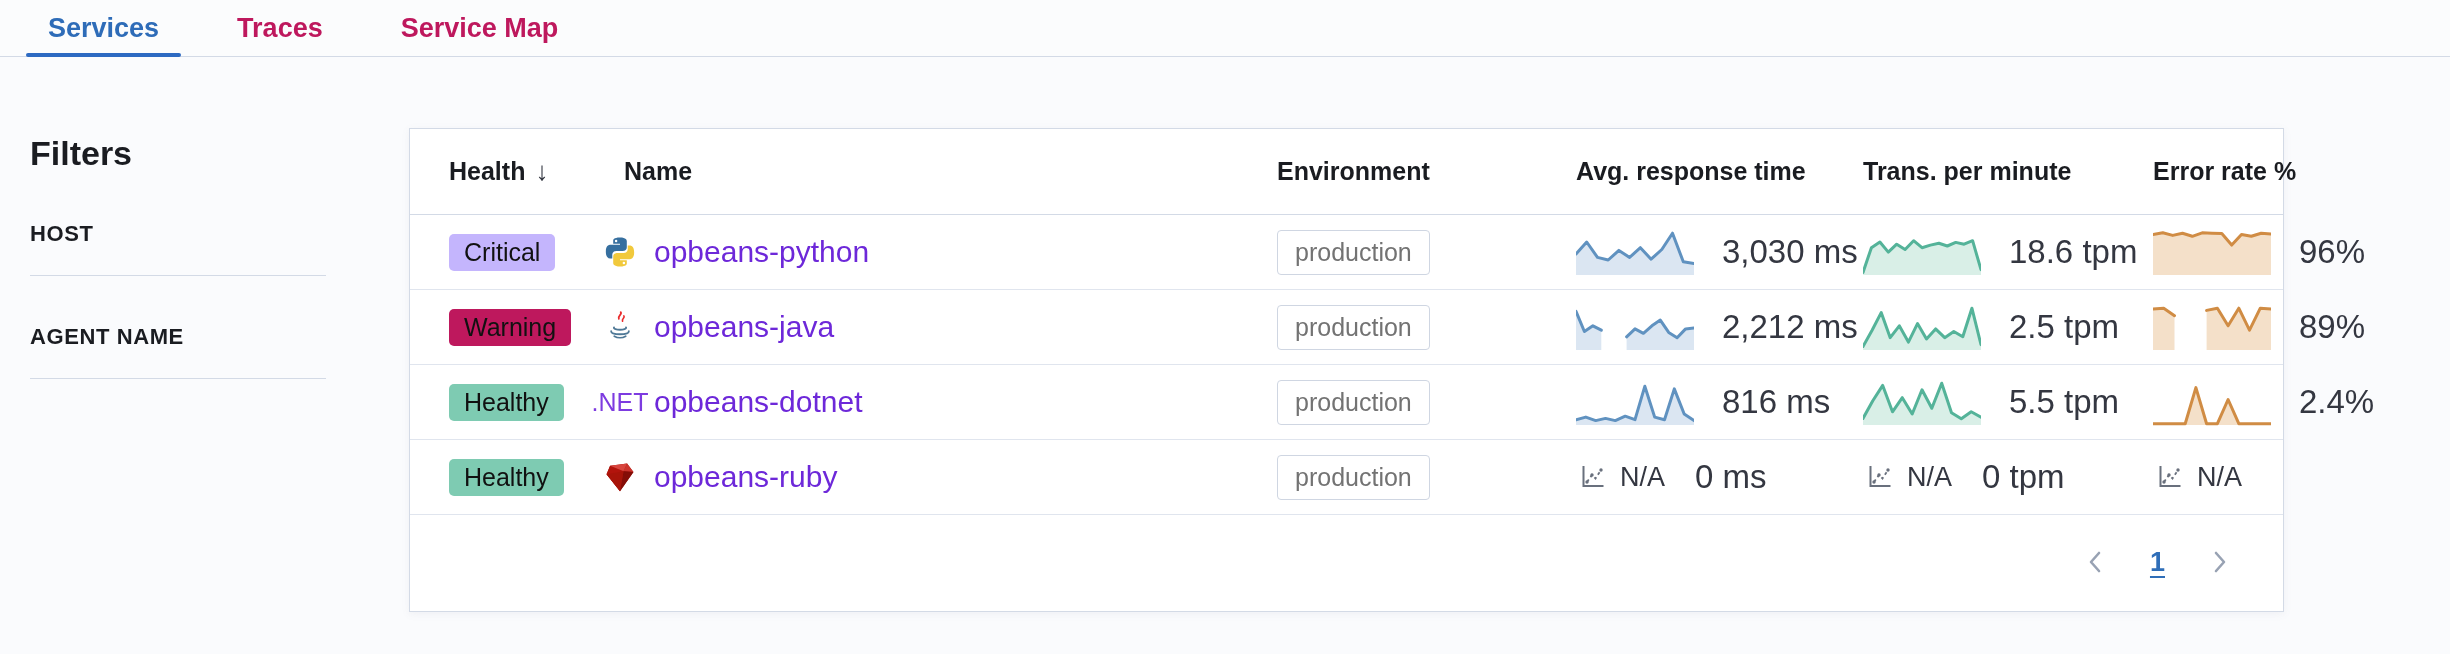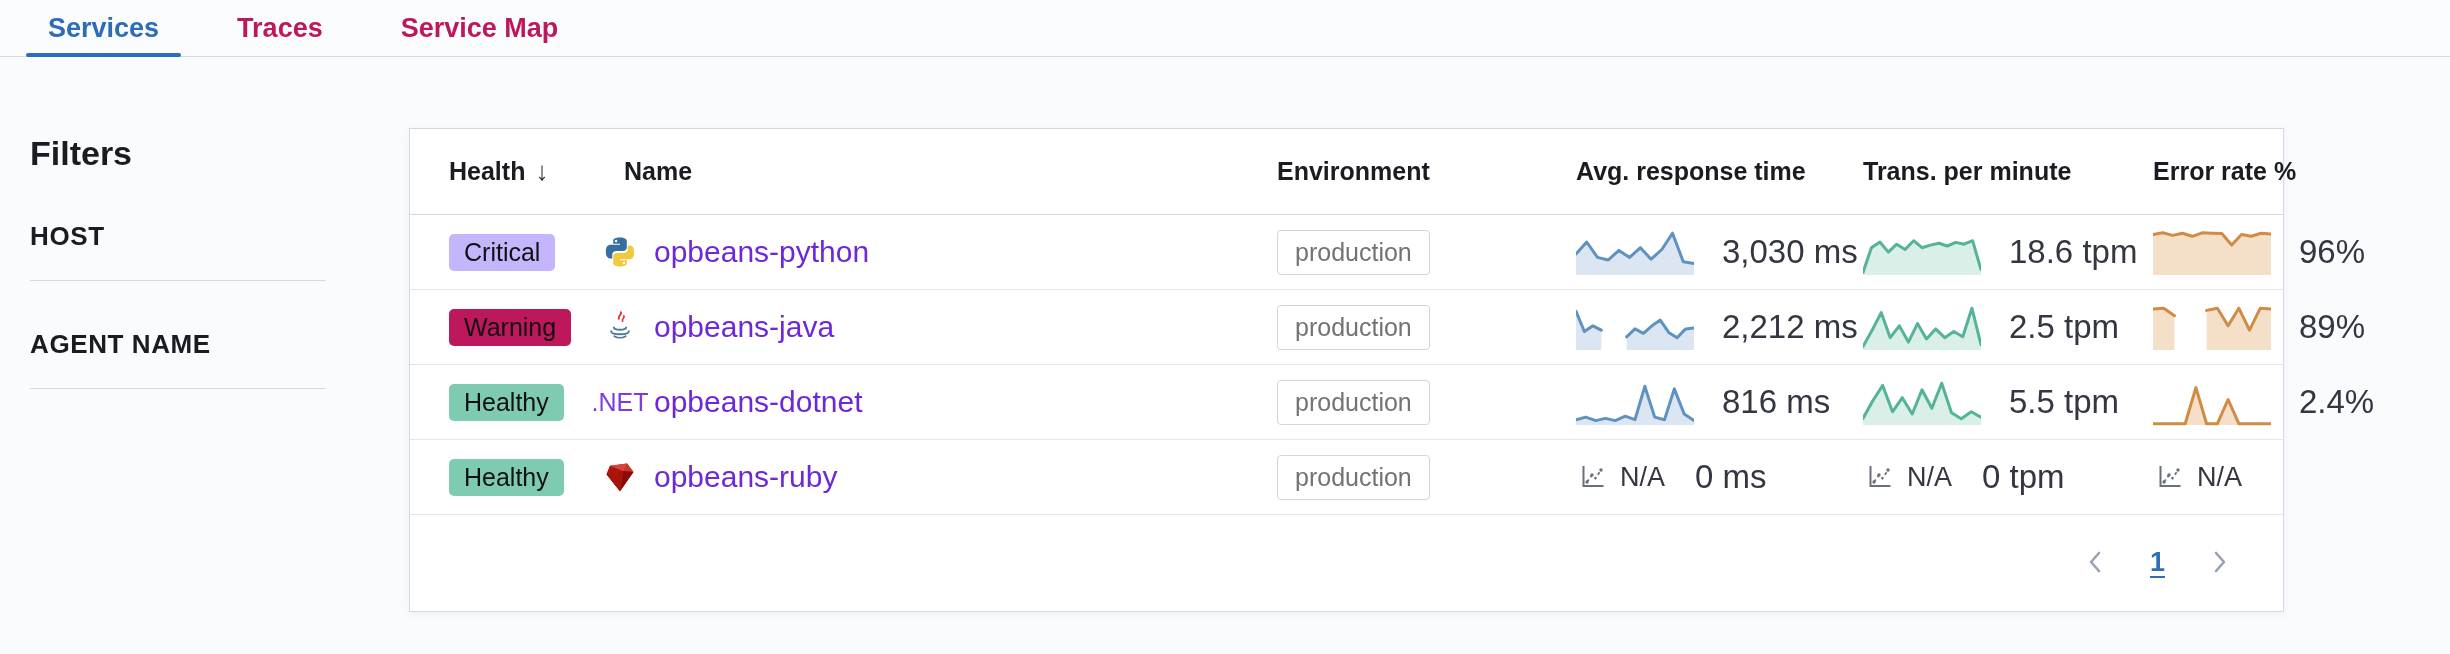--- a/index.html
+++ b/index.html
@@ -31,21 +31,21 @@
     height:4px; background:#2d6ac2; border-radius:2px;
   }
   
   .sidebar {
     position:absolute; top:71px; left:0; width:368px;
     padding:62px 0 0 30px;
   }
   .filters-title { font-size:34px; font-weight:700; color:#1a1c21; line-height:40px; }
   .filter-section { margin-top:48px; cursor:pointer; }
   .filter-section .label {
-    font-size:26px; font-weight:700; letter-spacing:.6px; color:#1a1c21;
+    font-size:22px; font-weight:700; letter-spacing:.6px; color:#1a1c21;
   }
   .filter-section .divider {
     margin-top:28px; width:296px; border-bottom:1px solid #d3dae6;
   }
   
   .card {
     position:absolute; left:368px; top:128px; width:1875px; height:484px;
     background:#ffffff;
     border:1px solid #d3dae6; border-radius:0;
     box-shadow:0 2px 8px rgba(109,120,140,0.08);

